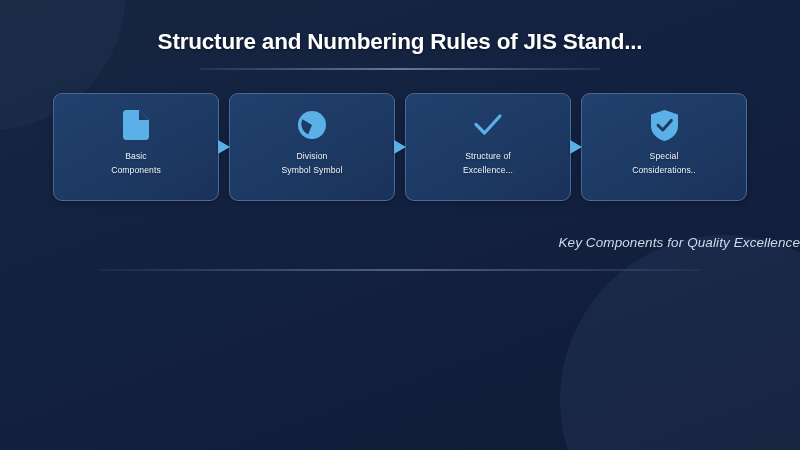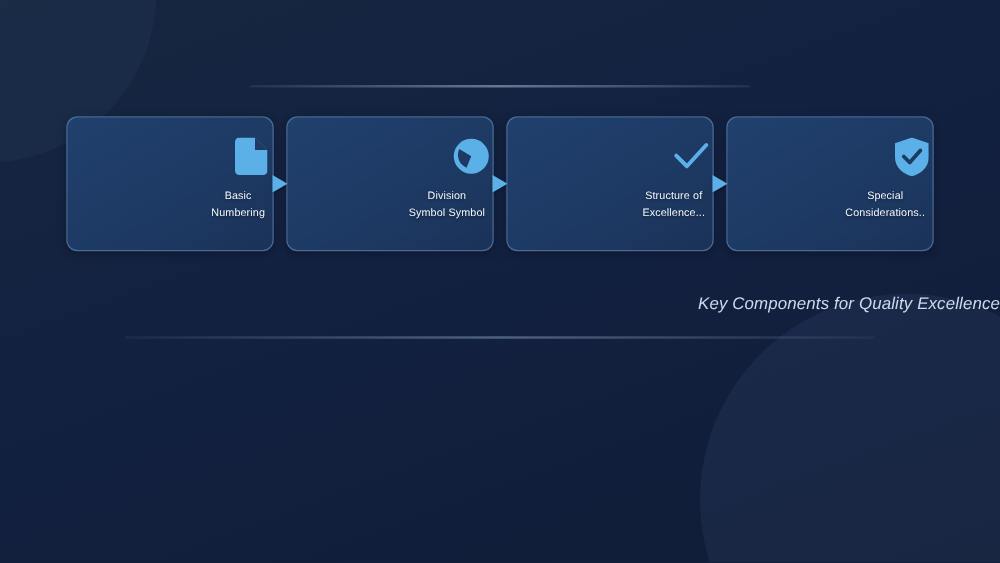--- a/index.html
+++ b/index.html
@@ -93,21 +93,21 @@
 
   .card {
     position: relative;
     flex: 1 1 auto;
     border-radius: 9px;
     background: linear-gradient(150deg, #21406d 0%, #1d3a64 55%, #1b3259 100%);
     border: 1px solid rgba(126,174,224,0.42);
     box-shadow: 0 2px 7px rgba(0,0,0,0.28);
     display: flex;
     flex-direction: column;
-    align-items: flex-end;
+    align-items: center;
     padding-top: 14px;
     overflow: hidden;
   }
 
   .card-icon {
     height: 34px;
     width: 34px;
     display: flex;
     align-items: center;
     justify-content: center;
@@ -176,36 +176,37 @@
 </head>
 <body>
 
 <div id="slide">
 
   <div class="bg-circle tl"></div>
   <div class="bg-circle br"></div>
 
   <div id="content">
 
+    <div class="title">Structure and Numbering Rules of JIS Stand...</div>
 
     <div class="title-rule"></div>
 
     <div class="cards">
 
       <div class="card-slot">
         <div class="card">
           <span class="card-icon">
             <svg width="26" height="30" viewBox="0 0 26 30">
               <path d="M0 3.5A3.5 3.5 0 0 1 3.5 0H16l10 10v16.5A3.5 3.5 0 0 1 22.5 30h-19A3.5 3.5 0 0 1 0 26.5Z" fill="#5cb0e8"></path>
               <path d="M16 0l10 10h-10Z" fill="#1d3a64"></path>
             </svg>
           </span>
           <div class="card-label">
             <div>Basic</div>
-            <div>Numbering</div>
+            <div>Components</div>
           </div>
         </div>
         <span class="arrow"></span>
       </div>
 
       <div class="card-slot">
         <div class="card">
           <span class="card-icon">
             <svg width="30" height="30" viewBox="0 0 30 30">
               <circle cx="15" cy="15" r="14" fill="#5cb0e8"></circle>

